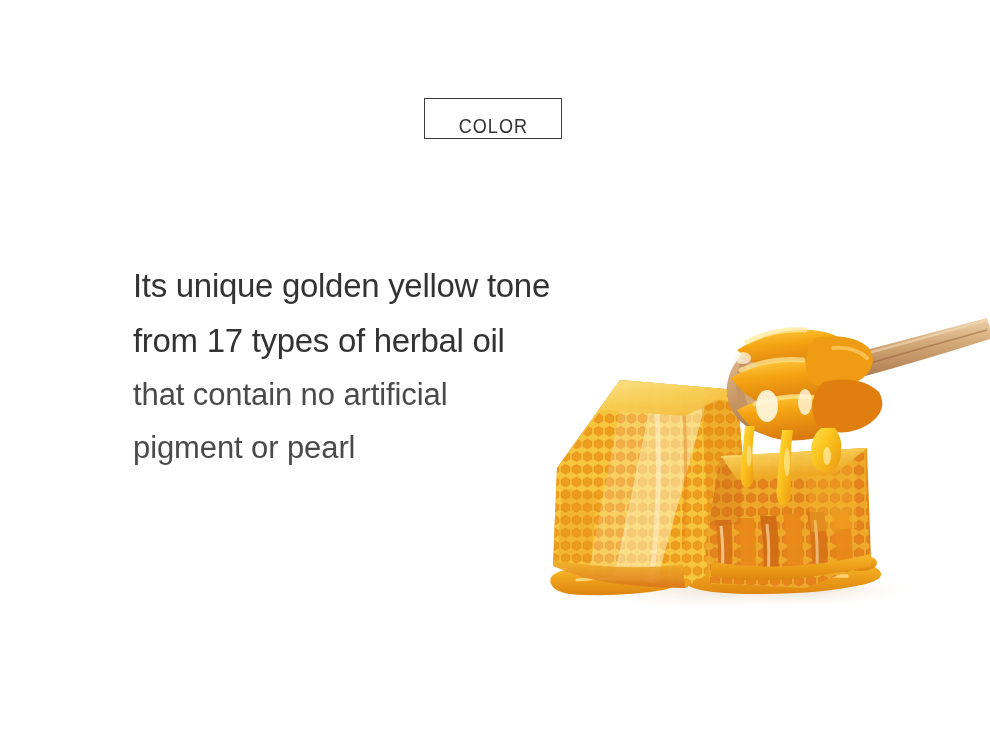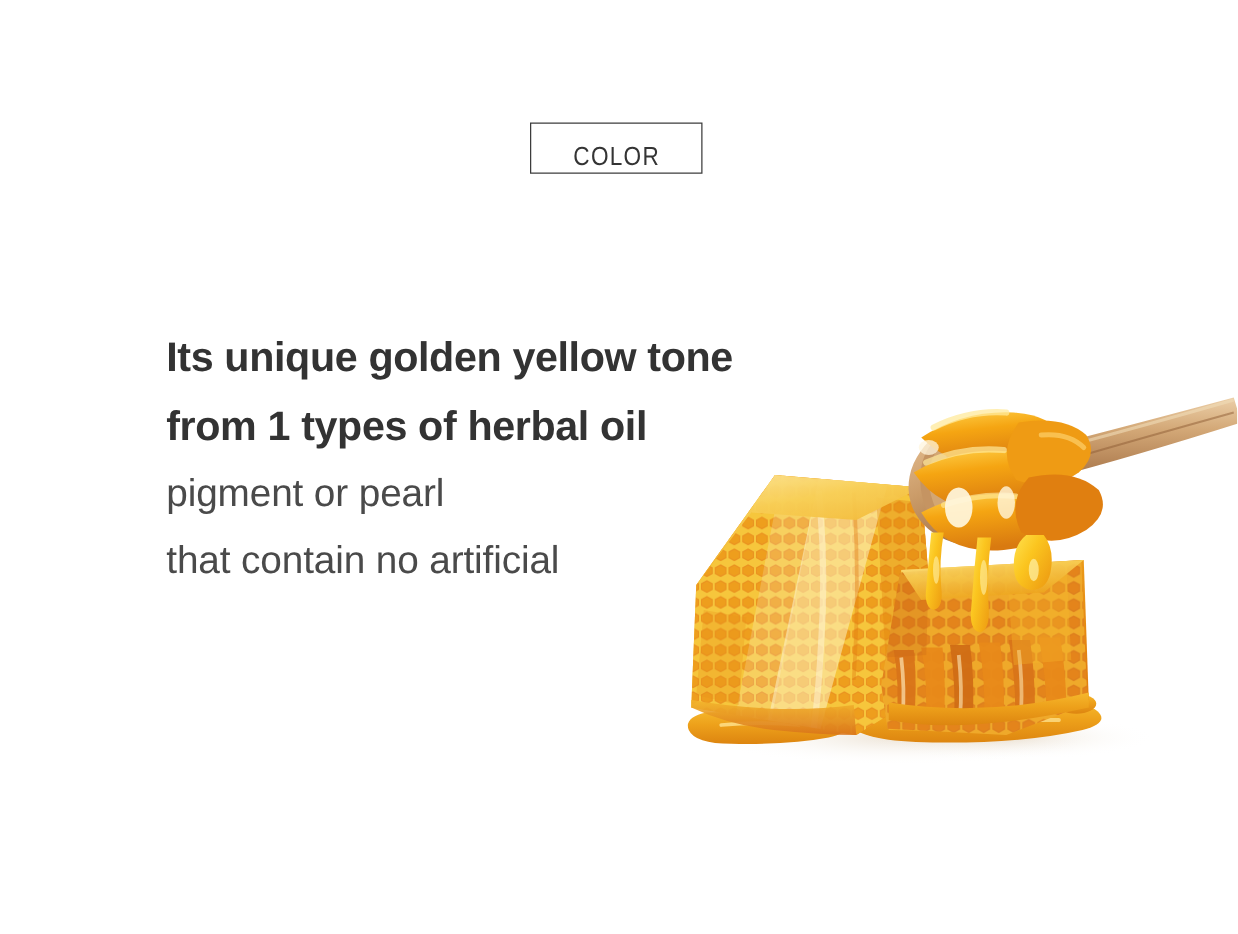--- a/index.html
+++ b/index.html
@@ -63,21 +63,21 @@
     left: 133px;
     top: 258px;
     width: 560px;
   }
   .copy-line {
     white-space: nowrap;
     line-height: 55px;
   }
   .copy-line.strong {
     font-size: 33px;
-    font-weight: 700;
+    font-weight: 400;
     color: #333333;
     letter-spacing: -0.3px;
   }
   .copy-line.light {
     font-size: 31px;
     font-weight: 300;
     color: #4a4a4a;
     letter-spacing: -0.1px;
     line-height: 53px;
   }
@@ -97,23 +97,23 @@
 
 <div id="page">
 
   <div id="color-box">
     <span id="color-box-label">COLOR</span>
   </div>
 
 
   <div id="body-copy">
     <div class="copy-line strong">Its unique golden yellow tone</div>
-    <div class="copy-line strong">from 1 types of herbal oil</div>
+    <div class="copy-line strong">from 17 types of herbal oil</div>
+    <div class="copy-line light">that contain no artificial</div>
     <div class="copy-line light">pigment or pearl</div>
-    <div class="copy-line light">that contain no artificial</div>
   </div>
 
   <div id="honey-art">
     <svg viewBox="0 0 485 330" xmlns="http://www.w3.org/2000/svg">
       <defs>
 
         <pattern id="combCells" width="11" height="12.7" patternUnits="userSpaceOnUse">
           <rect width="11" height="12.7" fill="#f6c63c"></rect>
           <polygon points="5.5,1.0 10.2,3.6 10.2,8.8 5.5,11.4 0.8,8.8 0.8,3.6" fill="#e8891a" opacity="0.85"></polygon>
           <polygon points="5.5,2.2 9.3,4.2 9.3,8.2 5.5,10.2 1.7,8.2 1.7,4.2" fill="#f0a61c" opacity="0.6"></polygon>

